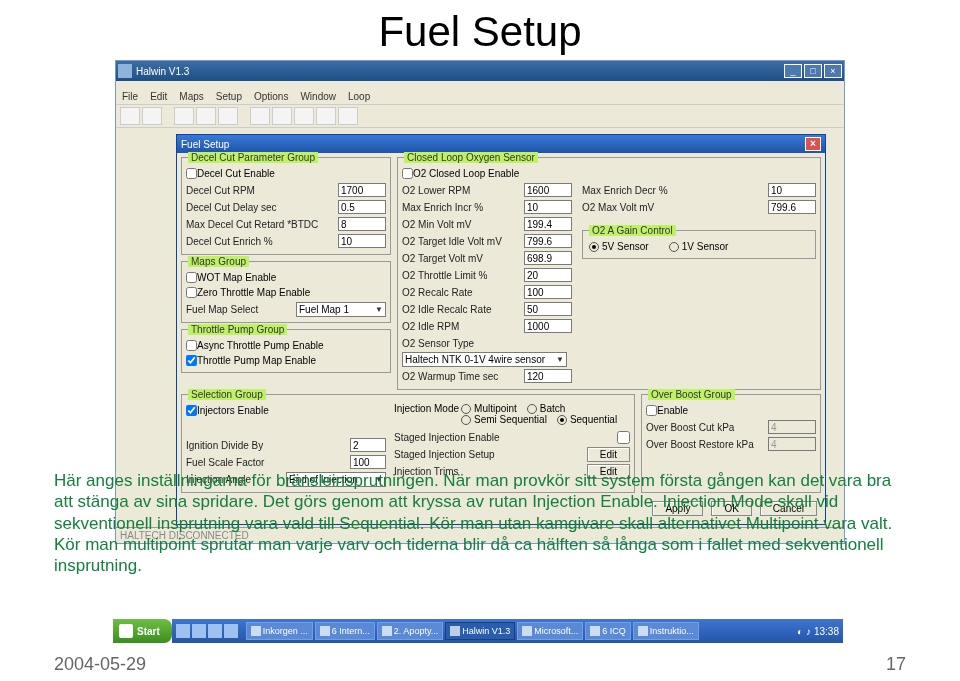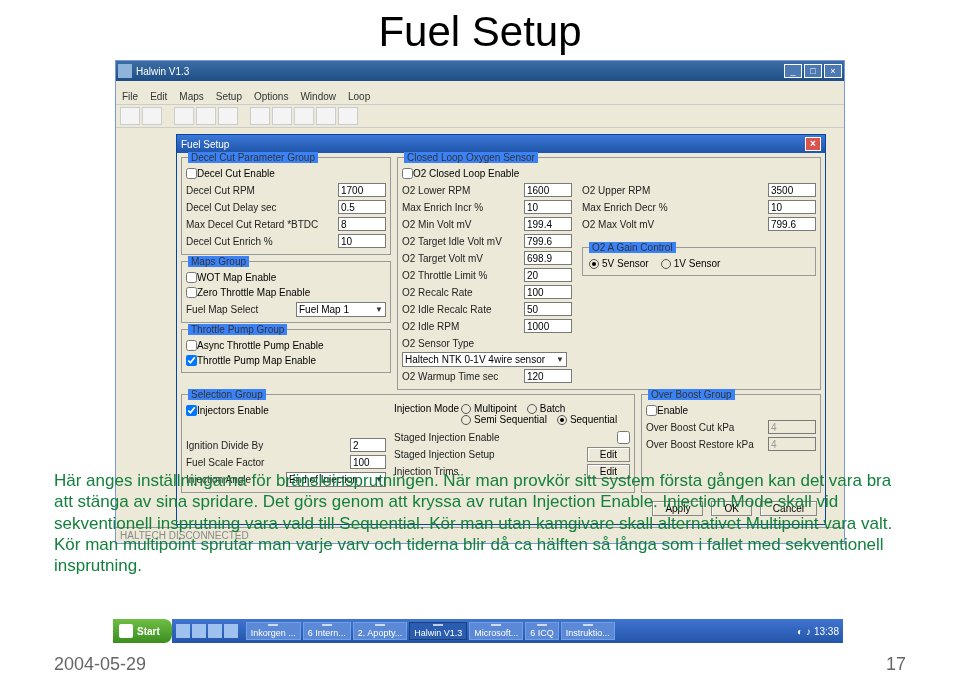--- a/index.html
+++ b/index.html
@@ -13,41 +13,41 @@
   .menubar { display:flex; gap:12px; padding:2px 6px; background:#ece9d8; border-bottom:1px solid #ccc; color:#333;margin-top:8px; }
   .menubar span { cursor:default; }
   .toolbar { display:flex; gap:2px; padding:2px 4px; border-bottom:1px solid #ccc; }
   .tool-btn { width:20px; height:18px; border:1px solid #ccc; background:#f4f4f4; }
   .dialog { margin: 6px 0 0 60px; width: 650px; background:#ece9d8; border:1px solid #0845a0; }
   .dlg-titlebar { height:18px; background: linear-gradient(#3b78d8,#1f54a8); color:#fff; display:flex; align-items:center; padding:0 4px; justify-content:space-between; }
   .dlg-close { width:16px; height:14px; background:#d9534f; color:#fff; text-align:center; line-height:12px; border:1px solid #fff; font-weight:bold; }
   .dlg-body { padding:4px; display:flex; flex-direction:column; gap:4px; }
   .row3 { display:flex; gap:6px; }
   .group { border:1px solid #999; position:relative; padding:8px 4px 4px 4px; }
-  .group-title { position:absolute; top:-6px; left:6px; background:#3b82f6; padding:0 3px; font-size:10px; color:#333; }
+  .group-title { position:absolute; top:-6px; left:6px; background:#bef264; padding:0 3px; font-size:10px; color:#333; }
   .field { display:flex; align-items:center; margin:1px 0; height:16px; }
   .field label { flex:1; font-size:10px; color:#222; }
   .field input[type=text] { width:48px; font-size:10px; border:1px solid #7a7a7a; padding:0 2px; height:14px; background:#fff; }
   .chk { display:flex; align-items:center; font-size:10px; height:15px; }
   .chk input { width:11px; height:11px; }
   .combo { border:1px solid #7a7a7a; background:#fff; font-size:10px; height:15px; padding:0 2px; display:flex; align-items:center; justify-content:space-between; }
   .combo .arrow { font-size:8px; color:#333; }
   .radio { display:flex; align-items:center; gap:3px; font-size:10px; }
   .radio .dot { width:10px; height:10px; border:1px solid #555; border-radius:50%; display:flex; align-items:center; justify-content:center; }
   .radio .dot.sel::after { content:''; width:4px; height:4px; background:#000; border-radius:50%; }
   .btn { border:1px solid #888; background:#ece9d8; padding:1px 12px; font-size:10px; box-shadow:1px 1px 0 #fff inset; }
   .dlg-footer { display:flex; justify-content:flex-end; gap:8px; padding:4px; }
   .disabled { color:#999; }
   .body-text { position:absolute; top:470px; left:54px; width:850px; font-size:17px; line-height:1.25; color:#15803d; }
   .slide-footer { position:absolute; bottom:6px; left:54px; right:54px; display:flex; justify-content:space-between; font-size:18px; color:#666; }
   .taskbar { position:absolute; bottom:38px; left:113px; width:730px; height:24px; display:flex; align-items:center; font-size:10px; }
   .start { background:linear-gradient(#6fbf44,#3a8e1f); color:#fff; padding:0 12px 0 6px; height:24px; display:flex; align-items:center; font-weight:bold; border-radius:0 8px 8px 0; }
   .start .winflag { width:14px;height:14px;background:#fff;margin-right:4px;border-radius:2px; }
   .task-mid { flex:1; background:linear-gradient(#3f74d1,#2455a8); height:24px; display:flex; align-items:center; gap:2px; padding:0 4px; }
-  .task-btn { background:#5b89d6; color:#fff; border:1px solid #6fa0e8; padding:1px 4px; font-size:9px; height:18px; display:flex; align-items:center; gap:2px; max-width:90px; overflow:hidden; white-space:nowrap;flex-direction:column; }
+  .task-btn { background:#5b89d6; color:#fff; border:1px solid #6fa0e8; padding:1px 4px; font-size:9px; height:18px; display:flex; align-items:center; gap:2px; max-width:90px; overflow:hidden; white-space:nowrap; }
   .task-btn.active { background:#2a5cb0; border:1px solid #1a3f7a; }
   .task-btn .ticon { width:10px;height:10px;background:#fff; opacity:0.7; }
   .systray { background:linear-gradient(#3f74d1,#2455a8); height:24px; display:flex; align-items:center; padding:0 4px; gap:3px; color:#fff; }
   .ql { display:flex; gap:2px; padding:0 4px; background:linear-gradient(#3f74d1,#2455a8); height:24px; align-items:center; }
   .ql .q { width:14px; height:14px; background:#9fc1ef; }
   .status-strip { background:#ece9d8; border-top:1px solid #999; font-size:10px; color:#888; padding:2px 4px; margin-top:2px; }
 </style>
 </head>
 <body>
 
@@ -200,35 +200,31 @@
                   <span style="white-space:nowrap;overflow:hidden">Haltech NTK 0-1V 4wire sensor</span>
                   <span class="arrow">▼</span>
                 </div>
               <div class="field">
                   <label>O2 Warmup Time sec</label>
                   <input type="text" value="120" style="">
                 </div>
             </div>
             <div style="flex:1">
               <div class="field">
-                  <label>O2 Upper RPM</label>
-                  <input type="text" value="3500" style="">
-                </div>
-              <div class="field">
                   <label>Max Enrich Decr %</label>
                   <input type="text" value="10" style="">
                 </div>
               <div class="field">
                   <label>O2 Max Volt mV</label>
                   <input type="text" value="799.6" style="">
                 </div>
               <div style="height:14px"></div>
               <div class="group" style="padding:10px 6px 6px 6px">
                 <span class="group-title">O2 A Gain Control</span>
-                <div style="display:flex; gap:12px">
+                <div style="display:flex; gap:20px">
                   <div class="radio">
                       <span class="dot sel"></span>
                       <span>5V Sensor</span>
                     </div>
                   <div class="radio">
                       <span class="dot"></span>
                       <span>1V Sensor</span>
                     </div>
                 </div>
               </div>

